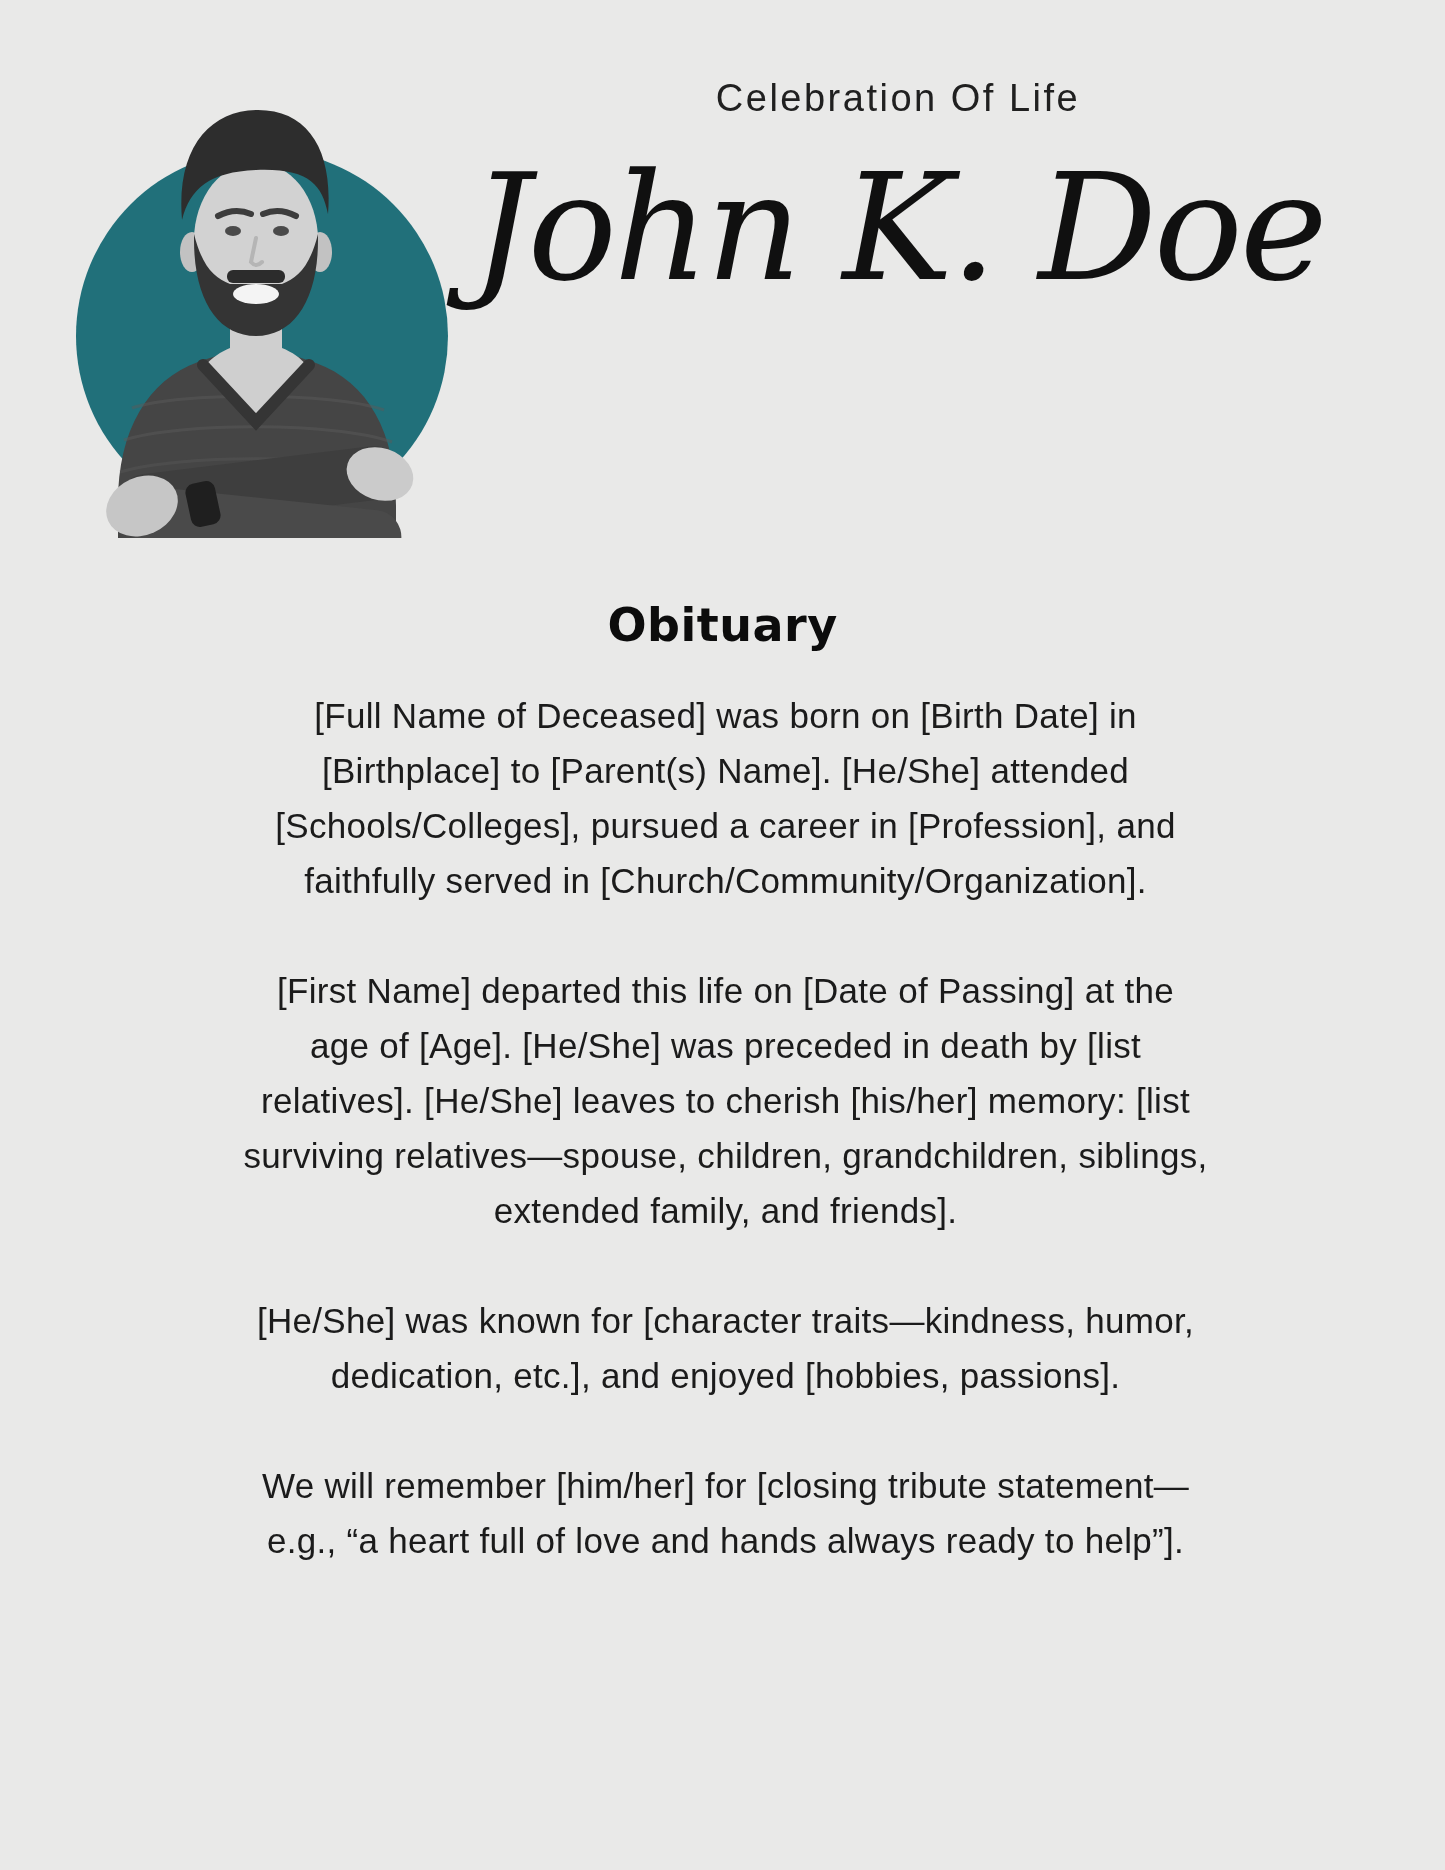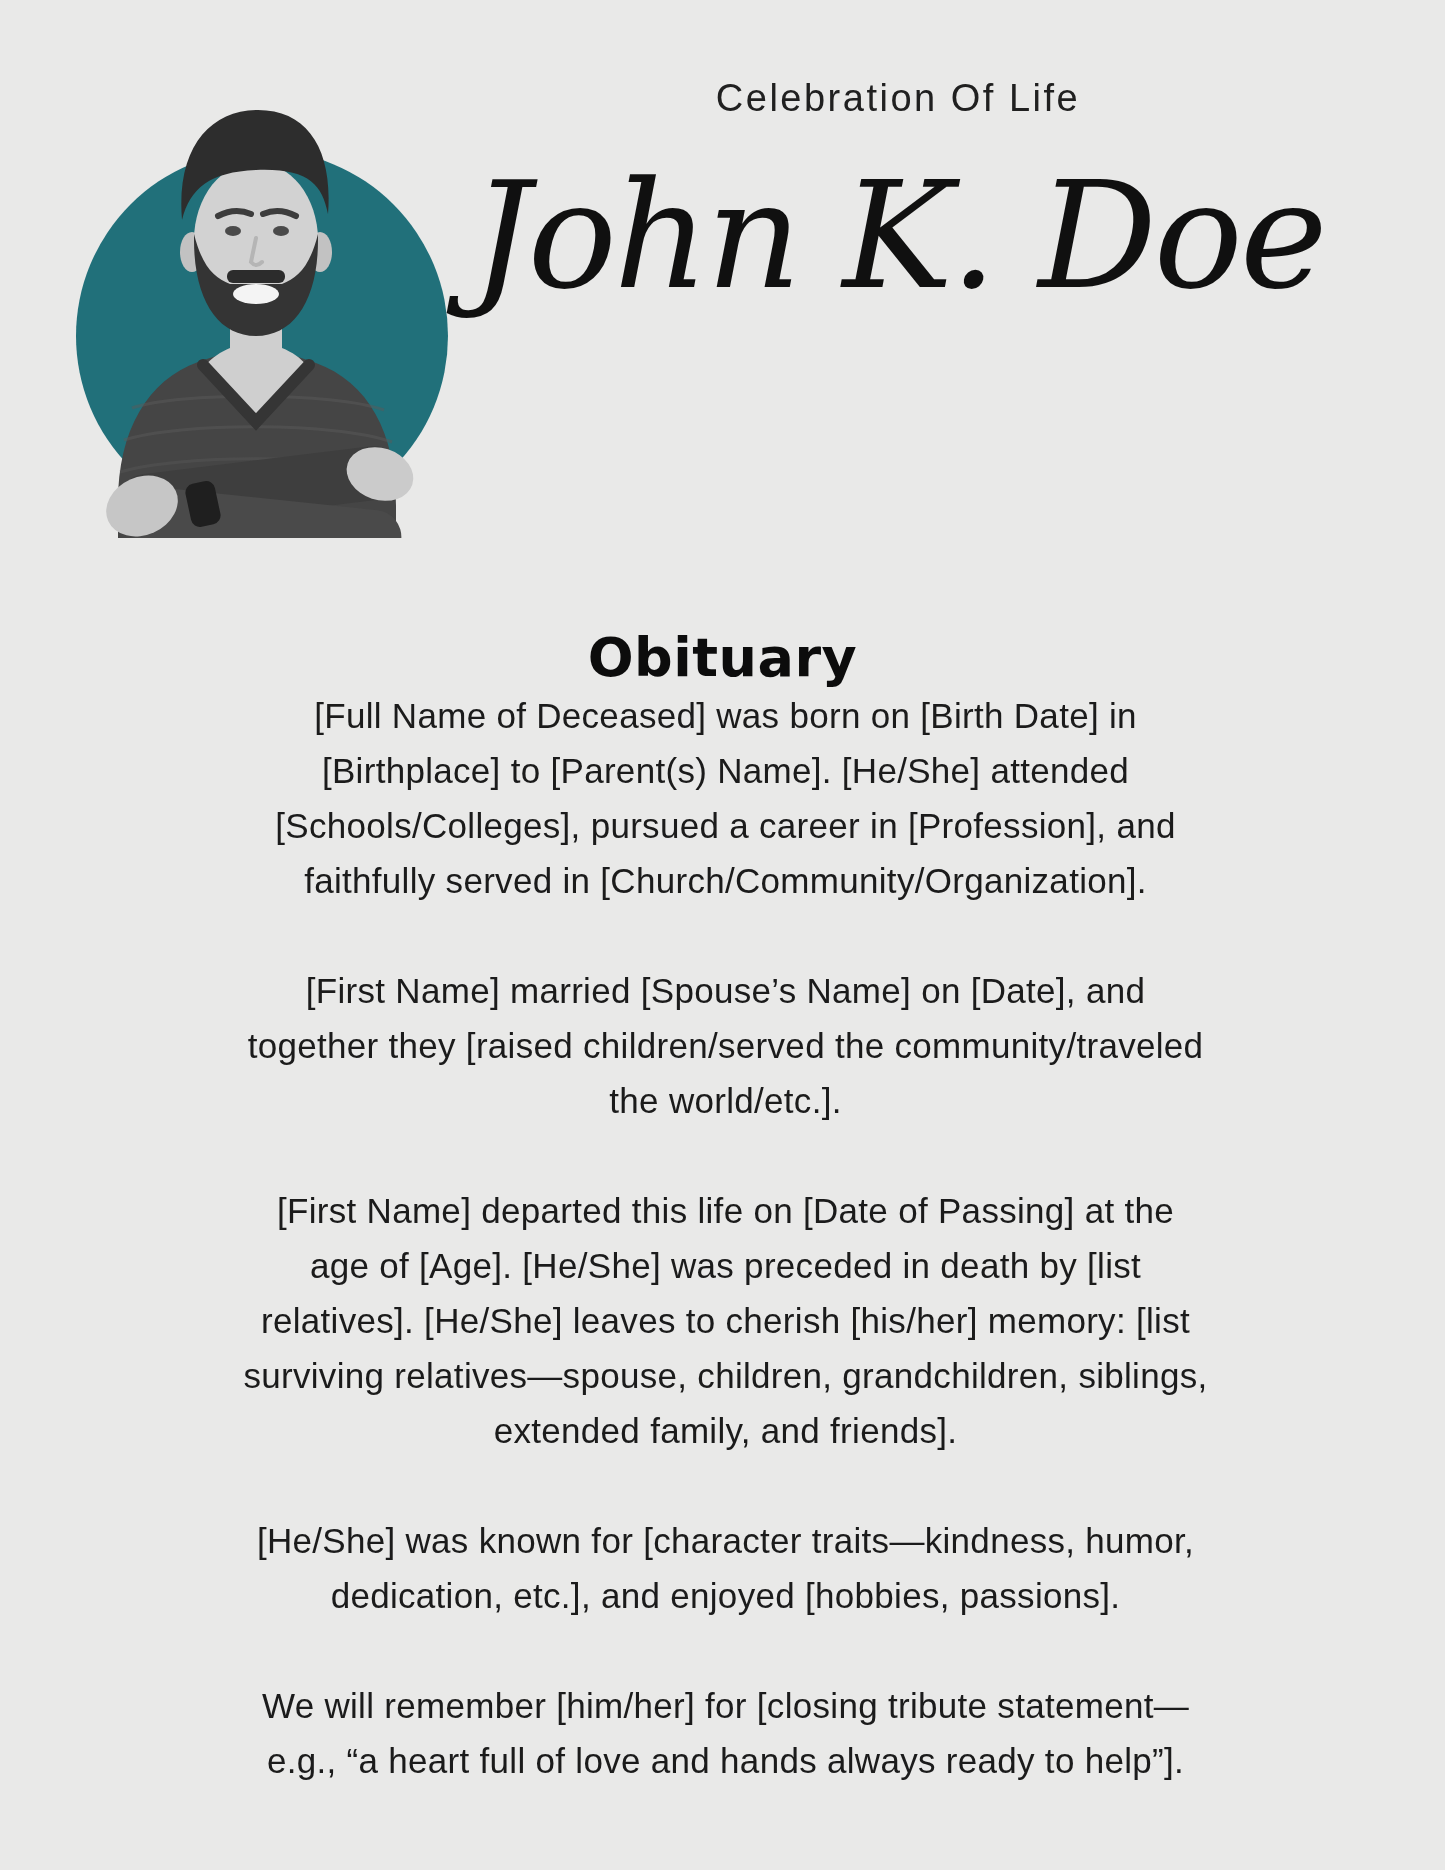--- a/index.html
+++ b/index.html
@@ -35,41 +35,41 @@
     font-weight:300;
     letter-spacing:2.5px;
     color:#202020;
     line-height:1.2;
   }
   .deceased-name{
     font-family:"DejaVu Serif",serif;
     font-style:italic;
     font-size:148px;
     line-height:1.25;
-    margin-top:22px;
+    margin-top:14px;
     color:#101010;
     letter-spacing:-3px;
     white-space:nowrap;
   }
   .life-dates{
     margin-top:26px;
     font-size:27px;
     font-weight:300;
     letter-spacing:4px;
     color:var(--text-muted);
     white-space:nowrap;
   }
   
   .obituary-title{
     position:absolute;
-    top:626px; left:0; width:100%;
+    top:598px; left:0; width:100%;
     text-align:center;
     font-family:"DejaVu Sans",sans-serif;
     font-weight:700;
-    font-size:54px;
+    font-size:46px;
     color:#0c0c0c;
     letter-spacing:0.5px;
   }
   .obituary-body{
     position:absolute;
     top:688px; left:78px; right:72px;
     text-align:center;
   }
   .obituary-body p{
     font-size:35px;
@@ -140,23 +140,20 @@
   <div class="deceased-name">John K. Doe</div>
 </div>
 
 <div class="obituary-title">Obituary</div>
 
 <div class="obituary-body">
   <p>[Full Name of Deceased] was born on [Birth Date] in
 [Birthplace] to [Parent(s) Name]. [He/She] attended
 [Schools/Colleges], pursued a career in [Profession], and
 faithfully served in [Church/Community/Organization].</p>
-  <p>[First Name] married [Spouse’s Name] on [Date], and
-together they [raised children/served the community/traveled
-the world/etc.].</p>
   <p>[First Name] departed this life on [Date of Passing] at the
 age of [Age]. [He/She] was preceded in death by [list
 relatives]. [He/She] leaves to cherish [his/her] memory: [list
 surviving relatives—spouse, children, grandchildren, siblings,
 extended family, and friends].</p>
   <p>[He/She] was known for [character traits—kindness, humor,
 dedication, etc.], and enjoyed [hobbies, passions].</p>
   <p>We will remember [him/her] for [closing tribute statement—
 e.g., “a heart full of love and hands always ready to help”].</p>
 </div>

